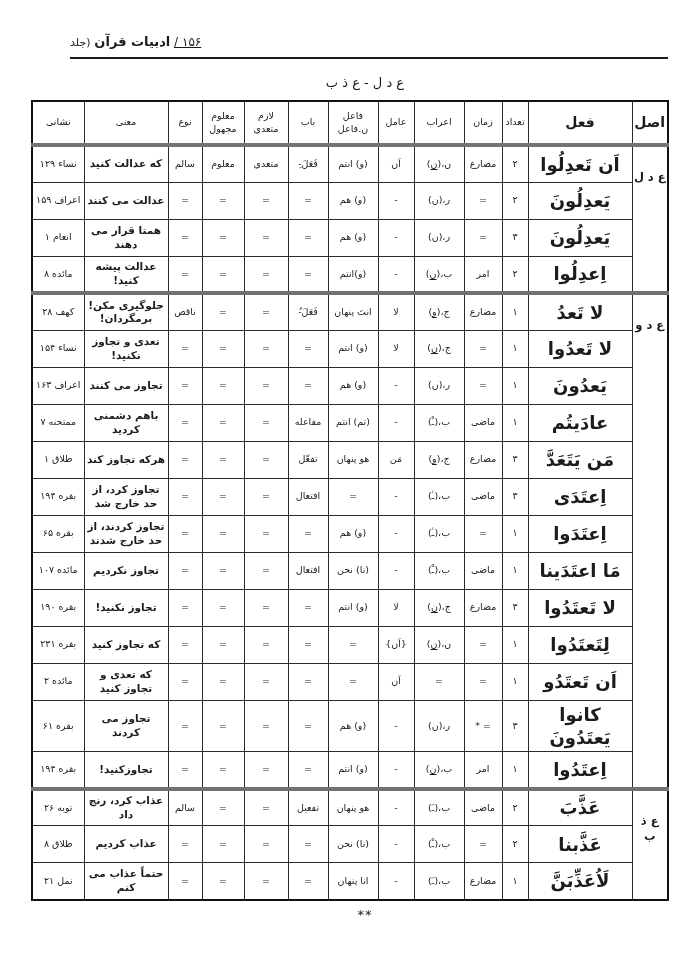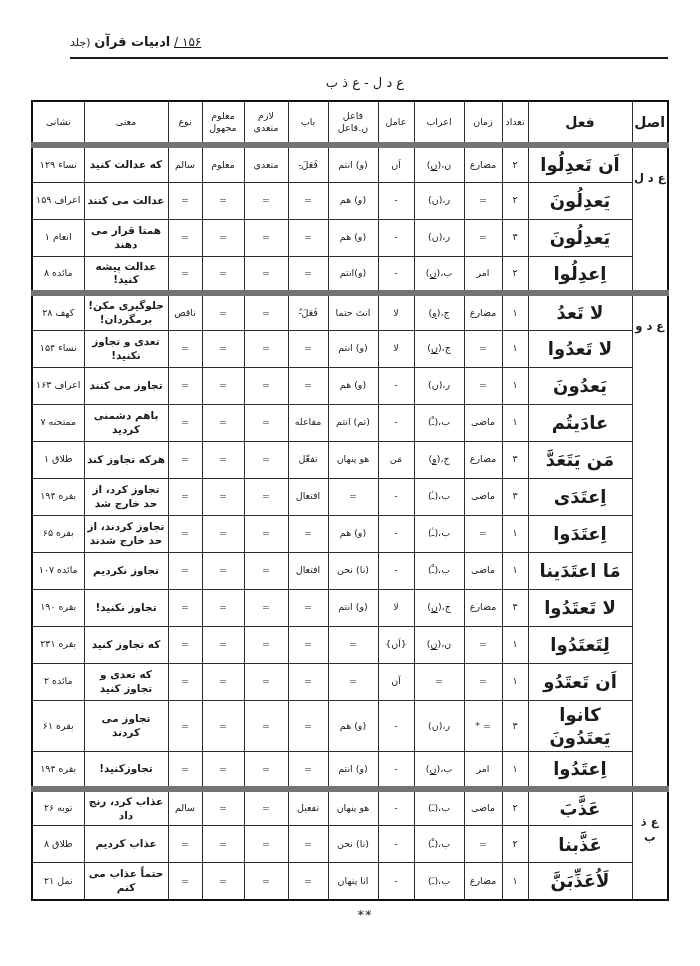--- a/index.html
+++ b/index.html
@@ -64,21 +64,21 @@
     padding-top:23px;
     font-size:11.5px;
     font-weight:bold;
     letter-spacing:1px;
   }
   td.c-feel{font-size:18px;font-weight:bold;}
   td.c-mani{font-size:10.5px;font-weight:bold;padding:2px 2px;}
   td.c-neshani{font-size:9.5px;}
   td.c-tedad,td.c-zaman{font-size:9.5px;}
   td.c-erab,td.c-amel,td.c-fael,td.c-bab,td.c-lazem,td.c-malum,td.c-no{font-size:9.5px;}
-  tr.section-start td{border-top:6px solid #737373;}
+  tr.section-start td{border-top:4px solid #737373;}
   .u{text-decoration:underline;text-underline-offset:2px;}
   .footnote-mark{
     text-align:center;
     font-size:13px;
     margin-top:6px;
     letter-spacing:1px;
     margin-left:30px;
   }
 </style>
 </head>
@@ -190,21 +190,21 @@
           <td class="c-mani">عدالت پیشه کنید!</td>
           <td class="c-neshani">مائده ۸</td>
         </tr>
         <tr class="section-start">
           <td rowspan="13" class="asl">ع د و</td>
           <td class="c-feel">لا تَعدُ</td>
           <td class="c-tedad">۱</td>
           <td class="c-zaman">مضارع</td>
           <td class="c-erab">ج،(<span class="u">و</span>)</td>
           <td class="c-amel">لا</td>
-          <td class="c-fael">انتَ حتما</td>
+          <td class="c-fael">انتَ پنهان</td>
           <td class="c-bab">فَعَلَ-ُ</td>
           <td class="c-lazem">=</td>
           <td class="c-malum">=</td>
           <td class="c-no">ناقص</td>
           <td class="c-mani">جلوگیری مکن! برمگردان!</td>
           <td class="c-neshani">کهف ۲۸</td>
         </tr>
         <tr>
           <td class="c-feel">لا تَعدُوا</td>
           <td class="c-tedad">۱</td>

